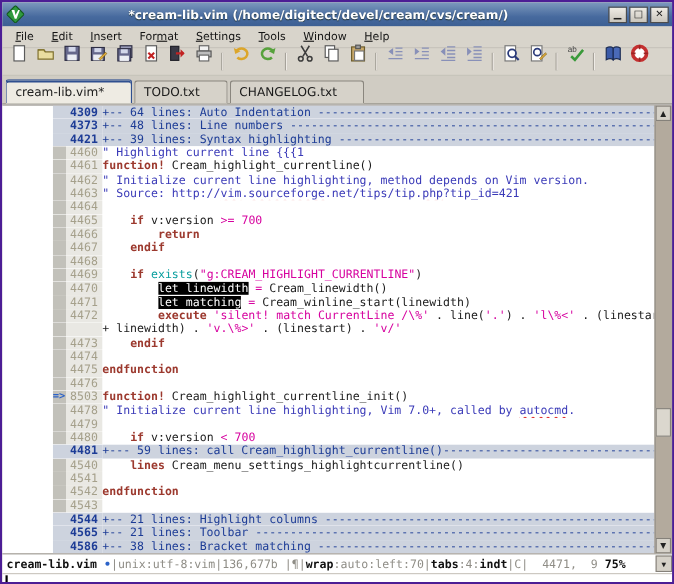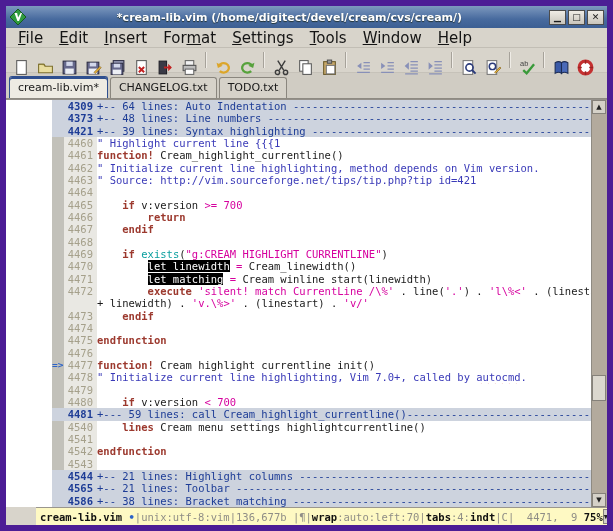--- a/index.html
+++ b/index.html
@@ -1,43 +1,43 @@
 <!DOCTYPE html>
 <html><head>
 <meta charset="utf-8">
 <style>
   html,body{margin:0;padding:0;background:#9a9a9a;}
-  .window{width:613px;height:531px;box-sizing:border-box;border:6px solid #4c1d95;
+  .window{width:613px;height:531px;box-sizing:border-box;border:2px solid #4c1d95;
     background:#d8d4cb;font-family:"DejaVu Sans",sans-serif;position:relative;overflow:hidden;}
   
   .titlebar{height:22px;display:flex;align-items:center;
     background:linear-gradient(#7d99be,#476a9e 60%,#3c5f93);color:#fff;}
   .vim-logo{width:16px;height:16px;margin:0 4px;flex:0 0 auto;}
   .title-text{flex:1;text-align:center;font-size:11px;font-weight:bold;
     text-shadow:0 1px 1px #233;white-space:nowrap;overflow:hidden;}
   .win-btns{display:flex;gap:2px;margin-right:3px;}
   .win-btn{width:17px;height:15px;background:linear-gradient(#efece5,#c9c5bc);
     border:1px solid #4c4c4c;box-sizing:border-box;display:flex;align-items:center;
     justify-content:center;font-size:9px;font-weight:bold;color:#1c1c1c;line-height:1;}
   
   .menubar{height:19px;display:flex;align-items:center;background:#d8d4cb;
     border-bottom:1px solid #c2beb5;padding-left:4px;}
-  .menu-item{font-size:15px;color:#141414;padding:14px 8px;cursor:default;}
+  .menu-item{font-size:10px;color:#141414;padding:14px 8px;cursor:default;}
   .menu-item u{text-decoration:underline;}
   
   .toolbar{height:24px;display:flex;align-items:center;background:#d8d4cb;
     border-bottom:1px solid #c6c2b9;padding-left:3px;}
-  .tbi{width:24px;height:32px;display:flex;align-items:flex-end;justify-content:center;}
+  .tbi{width:24px;height:32px;display:flex;align-items:flex-start;justify-content:center;}
   .tbi svg{width:17px;height:17px;}
   .tb-sep{width:1px;height:16px;background:#a6a29a;border-right:1px solid #efece6;margin:0 4px;}
   
   .tabbar{height:25px;background:#d0ccc3;display:flex;align-items:flex-end;
     padding-left:3px;border-bottom:1px solid #8e8a82;}
   .tab{font-size:11px;color:#1a1a1a;background:#d6d2c9;border:1px solid #8a867e;
-    border-bottom:none;border-radius:3px 3px 0 0;padding:3px 8px 4px 8px;margin-right:2px;
+    border-bottom:none;border-radius:3px 3px 0 0;padding:3px 24px 4px 8px;margin-right:2px;
     white-space:nowrap;}
   .tab.active{background:#eeebe3;border:1px solid #2f4f8f;border-bottom:none;
     box-shadow:inset 0 2px 0 #2f4f8f;padding-top:4px;}
   
   .editor-wrap{height:407px;display:flex;background:#fff;border-top:1px solid #94908a;}
   .code-area{flex:1;overflow:hidden;font-family:"DejaVu Sans Mono",monospace;
     font-size:10.5px;padding-left:46px;}
   .code-row{height:12.33px;line-height:12.4px;display:flex;white-space:pre;overflow:hidden;}
   .sign{width:12px;flex:0 0 12px;background:#c2c1ba;color:#2b62c8;font-weight:bold;
     font-size:9.5px;overflow:hidden;}
@@ -58,23 +58,23 @@
   .vscroll{width:15px;flex:0 0 15px;background:#b3aa9d;border-left:1px solid #8e8a82;
     position:relative;}
   .sb-btn{position:absolute;left:0;width:14px;height:14px;background:#d5d1c8;
     border:1px solid #85817a;box-sizing:border-box;font-size:7px;color:#222;
     display:flex;align-items:center;justify-content:center;}
   .sb-up{top:0;}
   .sb-down{bottom:0;}
   .sb-thumb{position:absolute;left:0;width:14px;height:26px;background:#dbd7ce;
     border:1px solid #85817a;box-sizing:border-box;top:275px;}
   
-  .statusbar{height:17px;background:#fef9c3;border-top:1px solid #9a968e;display:flex;
+  .statusbar{height:17px;background:#ffffff;border-top:1px solid #9a968e;display:flex;
     align-items:center;font-family:"DejaVu Sans Mono",monospace;font-size:10.5px;
-    padding-left:4px;white-space:pre;overflow:hidden;margin-left:30px;}
+    padding-left:4px;white-space:pre;overflow:hidden;}
   .st-file{font-weight:bold;color:#111;}
   .st-dot{color:#2b62c8;font-weight:bold;}
   .st-dim{color:#8f8d86;}
   .st-bold{font-weight:bold;color:#111;}
   .st-drop{margin-left:auto;width:15px;height:15px;background:#d5d1c8;
     border:1px solid #85817a;box-sizing:border-box;display:flex;align-items:center;
     justify-content:center;font-size:7px;color:#222;}
   
   .cmdline{height:15px;background:#fff;position:relative;border-top:1px solid #c8c4bc;}
   .caret{position:absolute;left:3px;top:1px;width:1.5px;height:12px;background:#000;}
@@ -264,22 +264,22 @@
       <span class="tbi">
         <svg viewBox="0 0 16 16">
           <circle cx="8" cy="8" r="6" fill="#fff" stroke="#c43030" stroke-width="3"></circle>
           <path d="M8 1v3.5M8 11.5V15M1 8h3.5M11.5 8H15" stroke="#9a2424" stroke-width="1.4"></path>
         </svg>
       </span>
     </div>
 
   <div class="tabbar">
       <span class="tab active">cream-lib.vim*</span>
+      <span class="tab">TODO.txt</span>
       <span class="tab">CHANGELOG.txt</span>
-      <span class="tab">TODO.txt</span>
     </div>
 
   <div class="editor-wrap">
     <div class="code-area">
         <div class="code-row fold"><span class="sign"></span><span class="lnum">4309</span><span class="txt">+-- 64 lines: Auto Indentation ----------------------------------------------------------------------------------------------------------------------------------------------------------------</span></div>
         <div class="code-row fold"><span class="sign"></span><span class="lnum">4373</span><span class="txt">+-- 48 lines: Line numbers ----------------------------------------------------------------------------------------------------------------------------------------------------------------</span></div>
         <div class="code-row fold"><span class="sign"></span><span class="lnum">4421</span><span class="txt">+-- 39 lines: Syntax highlighting ----------------------------------------------------------------------------------------------------------------------------------------------------------------</span></div>
         <div class="code-row"><span class="sign"></span><span class="lnum">4460</span><span class="txt"><span class="comment">" Highlight current line {{{1</span></span></div>
         <div class="code-row"><span class="sign"></span><span class="lnum">4461</span><span class="txt"><span class="kw">function!</span><span class="plain"> Cream_highlight_currentline()</span></span></div>
         <div class="code-row"><span class="sign"></span><span class="lnum">4462</span><span class="txt"><span class="comment">" Initialize current line highlighting, method depends on Vim version.</span></span></div>
@@ -291,21 +291,21 @@
         <div class="code-row"><span class="sign"></span><span class="lnum">4468</span><span class="txt"></span></div>
         <div class="code-row"><span class="sign"></span><span class="lnum">4469</span><span class="txt"><span class="plain">    </span><span class="kw">if</span><span class="plain"> </span><span class="fn">exists</span><span class="plain">(</span><span class="mag">"g:CREAM_HIGHLIGHT_CURRENTLINE"</span><span class="plain">)</span></span></div>
         <div class="code-row"><span class="sign"></span><span class="lnum">4470</span><span class="txt"><span class="plain">        </span><span class="sel">let linewidth</span><span class="plain"> </span><span class="mag">=</span><span class="plain"> Cream_linewidth()</span></span></div>
         <div class="code-row"><span class="sign"></span><span class="lnum">4471</span><span class="txt"><span class="plain">        </span><span class="sel">let matching</span><span class="plain"> </span><span class="mag">=</span><span class="plain"> Cream_winline_start(linewidth)</span></span></div>
         <div class="code-row"><span class="sign"></span><span class="lnum">4472</span><span class="txt"><span class="plain">        </span><span class="kw">execute</span><span class="plain"> </span><span class="mag">'silent! match CurrentLine /\%'</span><span class="plain"> . line(</span><span class="mag">'.'</span><span class="plain">) . </span><span class="mag">'l\%&lt;'</span><span class="plain"> . (linestart</span></span></div>
         <div class="code-row"><span class="sign"></span><span class="lnum"></span><span class="txt"><span class="plain">+ linewidth) . </span><span class="mag">'v.\%&gt;'</span><span class="plain"> . (linestart) . </span><span class="mag">'v/'</span></span></div>
         <div class="code-row"><span class="sign"></span><span class="lnum">4473</span><span class="txt"><span class="plain">    </span><span class="kw">endif</span></span></div>
         <div class="code-row"><span class="sign"></span><span class="lnum">4474</span><span class="txt"></span></div>
         <div class="code-row"><span class="sign"></span><span class="lnum">4475</span><span class="txt"><span class="kw">endfunction</span></span></div>
         <div class="code-row"><span class="sign"></span><span class="lnum">4476</span><span class="txt"></span></div>
-        <div class="code-row"><span class="sign">=&gt;</span><span class="lnum">4477</span><span class="txt"><span class="kw">function!</span><span class="plain"> Cream_highlight_currentline_init()</span></span></div>
+        <div class="code-row"><span class="sign">=&gt;</span><span class="lnum">8503</span><span class="txt"><span class="kw">function!</span><span class="plain"> Cream_highlight_currentline_init()</span></span></div>
         <div class="code-row"><span class="sign"></span><span class="lnum">4478</span><span class="txt"><span class="comment">" Initialize current line highlighting, Vim 7.0+, called by </span><span class="c-sp">autocmd</span><span class="comment">.</span></span></div>
         <div class="code-row"><span class="sign"></span><span class="lnum">4479</span><span class="txt"></span></div>
         <div class="code-row"><span class="sign"></span><span class="lnum">4480</span><span class="txt"><span class="plain">    </span><span class="kw">if</span><span class="plain"> v:version </span><span class="mag">&lt;</span><span class="plain"> </span><span class="mag">700</span></span></div>
         <div class="code-row fold"><span class="sign"></span><span class="lnum">4481</span><span class="txt">+--- 59 lines: call Cream_highlight_currentline()----------------------------------------------------------------------------------------------------------------------------------------------------------------</span></div>
         <div class="code-row"><span class="sign"></span><span class="lnum">4540</span><span class="txt"><span class="plain">    </span><span class="kw">lines</span><span class="plain"> Cream_menu_settings_highlightcurrentline()</span></span></div>
         <div class="code-row"><span class="sign"></span><span class="lnum">4541</span><span class="txt"></span></div>
         <div class="code-row"><span class="sign"></span><span class="lnum">4542</span><span class="txt"><span class="kw">endfunction</span></span></div>
         <div class="code-row"><span class="sign"></span><span class="lnum">4543</span><span class="txt"></span></div>
         <div class="code-row fold"><span class="sign"></span><span class="lnum">4544</span><span class="txt">+-- 21 lines: Highlight columns ----------------------------------------------------------------------------------------------------------------------------------------------------------------</span></div>
         <div class="code-row fold"><span class="sign"></span><span class="lnum">4565</span><span class="txt">+-- 21 lines: Toolbar ----------------------------------------------------------------------------------------------------------------------------------------------------------------</span></div>

